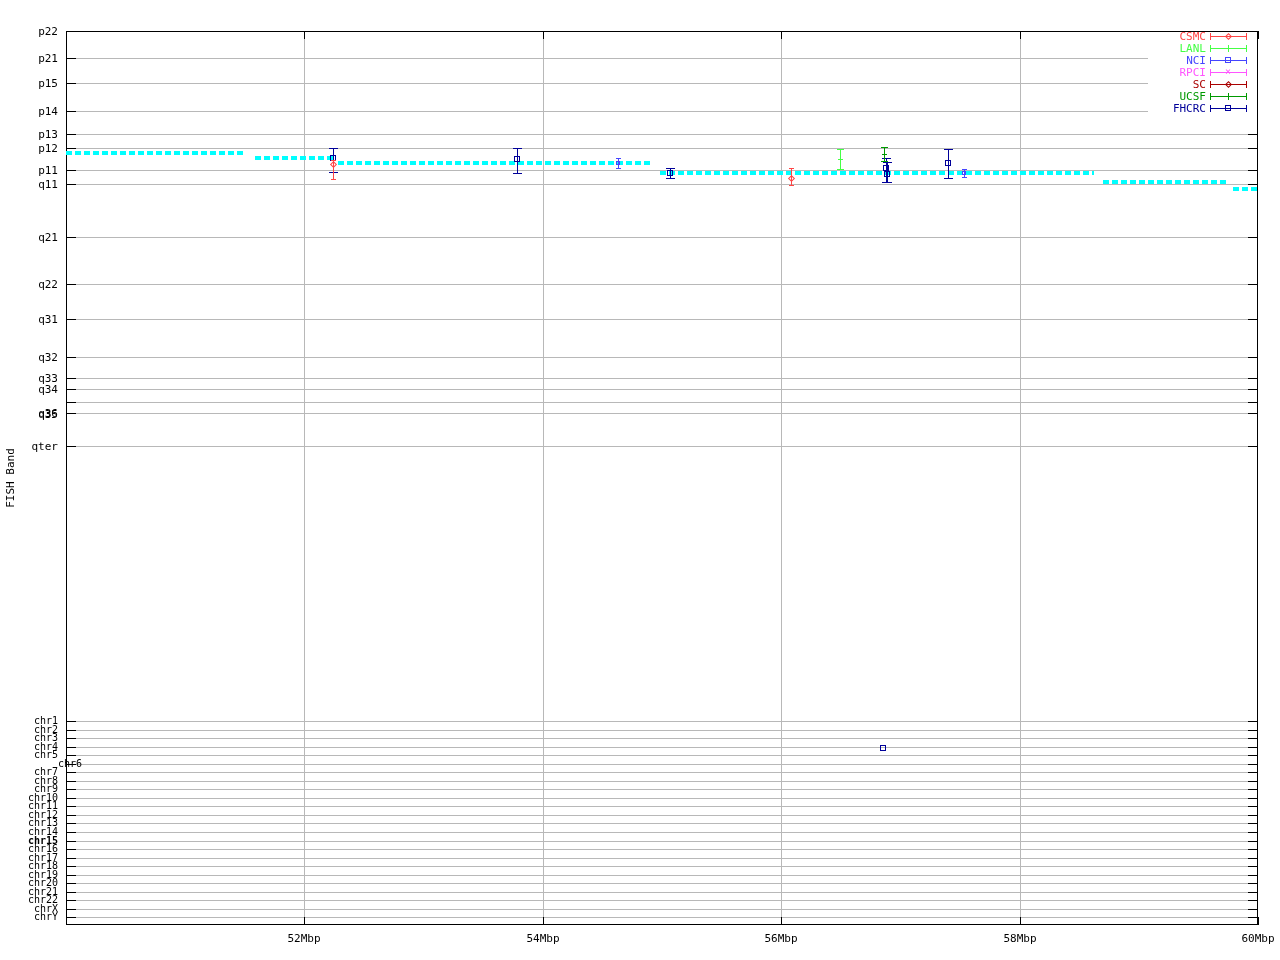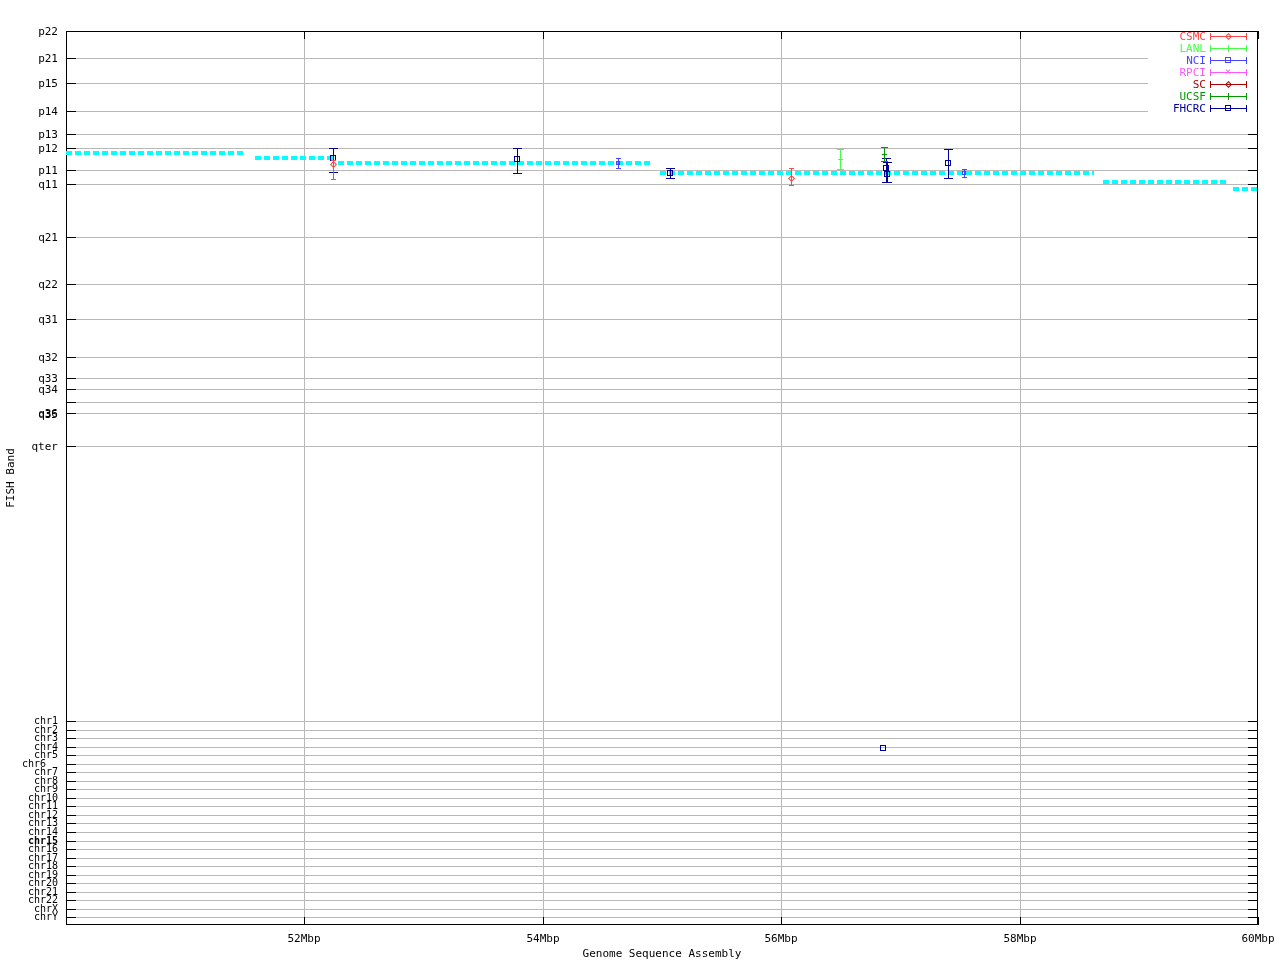--- a/index.html
+++ b/index.html
@@ -22,21 +22,20 @@
   .mdiamond{position:absolute;box-sizing:border-box;background:transparent;transform:rotate(45deg);}
   .mtick{position:absolute;height:1px;}
   .legend-bg{position:absolute;background:#fff;}
   .legend-lbl{position:absolute;font:11px "DejaVu Sans Mono",monospace;line-height:1;white-space:nowrap;}
   .mcross{position:absolute;font:10px "DejaVu Sans Mono",monospace;line-height:1;}
 </style>
 </head>
 <body>
 
 <div id="stage">
-  <div class="lbl xlabel">Genome Sequence Assembly</div>
   <div class="lbl ylabel">FISH Band</div>
 <div class="border" style="left: 66px; top: 31px; width: 1192px; height: 894px;"></div>
     <div class="btick" style="left: 66px; top: 31px; width: 10px; height: 1px;"></div>
     <div class="btick" style="left: 1248px; top: 31px; width: 10px; height: 1px;"></div>
     <div class="lbl" style="right: 1222px; top: 31px; transform: translateY(-50%);">p22</div>
     <div class="hgrid" style="left: 66px; top: 58px; width: 1192px;"></div>
     <div class="btick" style="left: 66px; top: 58px; width: 10px; height: 1px;"></div>
     <div class="btick" style="left: 1248px; top: 58px; width: 10px; height: 1px;"></div>
     <div class="lbl" style="right: 1222px; top: 58px; transform: translateY(-50%);">p21</div>
     <div class="hgrid" style="left: 66px; top: 83px; width: 1192px;"></div>
@@ -115,21 +114,21 @@
     <div class="btick" style="left: 66px; top: 747px; width: 10px; height: 1px;"></div>
     <div class="btick" style="left: 1248px; top: 747px; width: 10px; height: 1px;"></div>
     <div class="lbl chrlbl" style="right: 1222px; top: 747px; transform: translateY(-50%);">chr4</div>
     <div class="hgrid" style="left: 66px; top: 755px; width: 1192px;"></div>
     <div class="btick" style="left: 66px; top: 755px; width: 10px; height: 1px;"></div>
     <div class="btick" style="left: 1248px; top: 755px; width: 10px; height: 1px;"></div>
     <div class="lbl chrlbl" style="right: 1222px; top: 755px; transform: translateY(-50%);">chr5</div>
     <div class="hgrid" style="left: 66px; top: 764px; width: 1192px;"></div>
     <div class="btick" style="left: 66px; top: 764px; width: 10px; height: 1px;"></div>
     <div class="btick" style="left: 1248px; top: 764px; width: 10px; height: 1px;"></div>
-    <div class="lbl chrlbl" style="right: 1234px; top: 764px; transform: translateY(-50%);">chr6</div>
+    <div class="lbl chrlbl" style="right: 1198px; top: 764px; transform: translateY(-50%);">chr6</div>
     <div class="hgrid" style="left: 66px; top: 772px; width: 1192px;"></div>
     <div class="btick" style="left: 66px; top: 772px; width: 10px; height: 1px;"></div>
     <div class="btick" style="left: 1248px; top: 772px; width: 10px; height: 1px;"></div>
     <div class="lbl chrlbl" style="right: 1222px; top: 772px; transform: translateY(-50%);">chr7</div>
     <div class="hgrid" style="left: 66px; top: 781px; width: 1192px;"></div>
     <div class="btick" style="left: 66px; top: 781px; width: 10px; height: 1px;"></div>
     <div class="btick" style="left: 1248px; top: 781px; width: 10px; height: 1px;"></div>
     <div class="lbl chrlbl" style="right: 1222px; top: 781px; transform: translateY(-50%);">chr8</div>
     <div class="hgrid" style="left: 66px; top: 789px; width: 1192px;"></div>
     <div class="btick" style="left: 66px; top: 789px; width: 10px; height: 1px;"></div>

